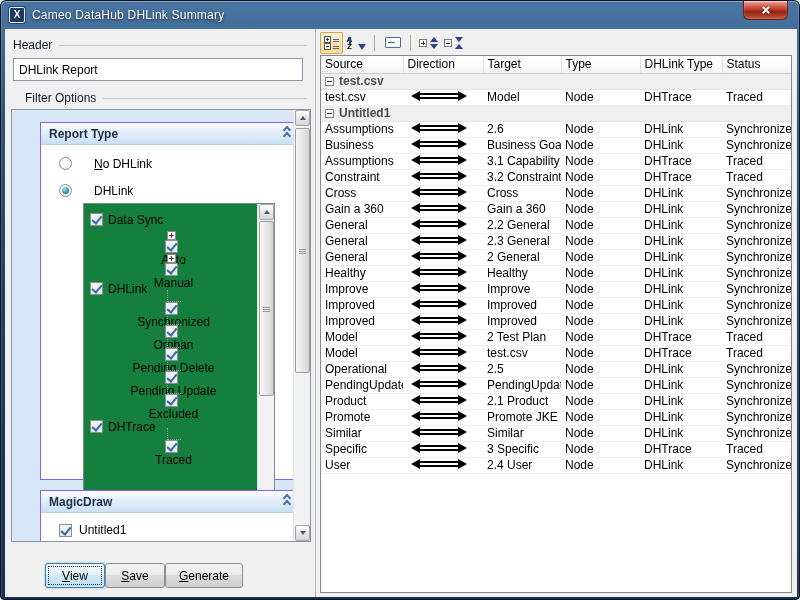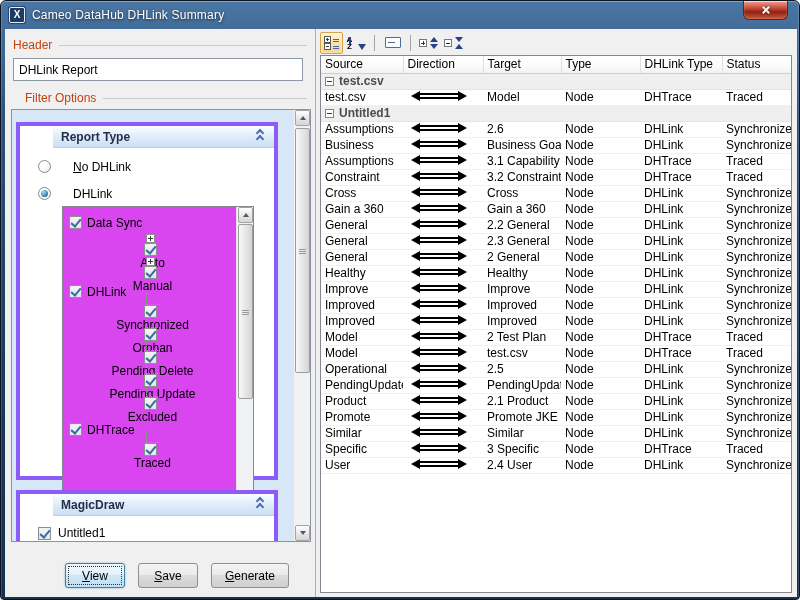--- a/index.html
+++ b/index.html
@@ -12,44 +12,44 @@
   .title-text { color:#fff; margin-left:7px; text-shadow:0 1px 3px rgba(0,0,0,.7); letter-spacing:.2px; }
   .close-btn { position:absolute; top:0; right:11px; width:45px; height:19px; border:1px solid #6e1f14; border-top:none; border-radius:0 0 6px 6px; background:linear-gradient(#f4a093 0%, #d2604e 30%, #a72d1b 55%, #8f2111 60%, #c85a3c 100%); box-shadow:inset 0 1px 0 rgba(255,255,255,.55), inset 0 0 2px rgba(255,255,255,.35); cursor:pointer; }
   .close-btn::before { content:""; position:absolute; left:50%; top:50%; width:9px; height:2px; background:#fff; transform:translate(-50%,-50%) rotate(45deg); box-shadow:0 0 2px rgba(0,0,0,.6); }
   .close-btn::after  { content:""; position:absolute; left:50%; top:50%; width:9px; height:2px; background:#fff; transform:translate(-50%,-50%) rotate(-45deg); box-shadow:0 0 2px rgba(0,0,0,.6); }
 
   
   .client { position:absolute; left:4px; top:28px; width:792px; height:568px; background:#f0f0f0; }
 
   
   .left-panel { position:absolute; left:0; top:0; width:310px; height:100%; }
-  .group-label { position:absolute; left:8px; right:8px; display:flex; align-items:center; gap:7px; color:#c2410c; }
+  .group-label { position:absolute; left:8px; right:8px; display:flex; align-items:center; gap:7px; color:#0f172a; }
   .group-label::after { content:""; flex:1; height:1px; background:#c9c9c9; }
   .hdr-label { top:9px; }
   .flt-label { top:62px;margin-left:12px; }
   .text-input { position:absolute; left:8px; top:29px; width:290px; height:23px; border:1px solid #8e98a3; background:#fff; padding:0 5px; font:12px "Liberation Sans", sans-serif; }
 
   .filter-panel { position:absolute; left:6px; top:80px; width:300px; height:433px; border:1px solid #8a939e; background:#d7e7f8; overflow:hidden; }
 
   
-  .card { position:absolute; left:4px; width:262px; background:#fff; border:4px solid #8b5cf6;padding-left:33px; }
+  .card { position:absolute; left:28px; width:262px; background:#fff; border:1px solid #8b5cf6; }
   .card-report { top:12px; height:358px; }
   .card-magicdraw { top:380px; height:70px; }
   .card-header { height:22px; background:linear-gradient(#fafdff, #e3eefa 45%, #cadff4); border-bottom:1px solid #bcd0e4; display:flex; align-items:center; padding:0 8px; font-weight:bold; color:#20304a; }
   .chevron-up2 { margin-left:auto; width:12px; cursor:pointer; }
   .chevron-up2 i { display:block; width:6px; height:6px; border-left:2px solid #4d6fae; border-top:2px solid #4d6fae; transform:rotate(45deg); margin:-1px auto 1px auto; }
 
   
   .radio-row { position:absolute; left:18px; display:flex; align-items:flex-start; gap:22px; height:16px; cursor:default; }
   .radio { width:13px; height:13px; border:1px solid #8a8a8a; border-radius:50%; background:radial-gradient(circle at 35% 30%, #fff 30%, #e8e8e8); position:relative; }
   .radio.selected::after { content:""; position:absolute; left:2px; top:2px; width:7px; height:7px; border-radius:50%; background:radial-gradient(circle at 35% 30%, #8fd3ea 10%, #2f6f9e 75%); }
   u { text-decoration:underline; }
 
   
-  .tree-box { position:absolute; left:42px; top:80px; width:192px; height:324px; border:1px solid #828790; background:#d946ef; overflow:hidden; }
+  .tree-box { position:absolute; left:42px; top:80px; width:192px; height:324px; border:1px solid #828790; background:#15803d; overflow:hidden; }
   .tree-content { position:absolute; left:0; top:0; right:17px; bottom:0; padding-top:4px; }
   .tree-item { height:23px; display:flex; align-items:center; padding-left:6px; }
   .tree-item.lv1 { padding-left:6px;flex-direction:column; }
   .expander { width:9px; height:9px; border:1px solid #8c8c8c; background:#fff; position:relative; margin-right:5px; flex:0 0 auto; }
   .expander::before { content:""; position:absolute; left:1px; top:3px; width:5px; height:1px; background:#3a3a3a; }
   .expander::after  { content:""; position:absolute; left:3px; top:1px; width:1px; height:5px; background:#3a3a3a; }
   .connector { width:14px; height:12px; border-left:1px dotted #9a9a9a; border-bottom:1px dotted #9a9a9a; margin:-10px 4px 0 4px; flex:0 0 auto; }
   .checkbox { width:13px; height:13px; border:1px solid #8e8f8f; background:linear-gradient(#f4f4f4,#e3e9ef); position:relative; margin-right:5px; flex:0 0 auto; box-shadow:inset 0 0 1px #c7d3de; }
   .checkbox.checked::after { content:""; position:absolute; left:3px; top:0px; width:4px; height:8px; border-right:2px solid #3b6aa5; border-bottom:2px solid #3b6aa5; transform:rotate(40deg); }
   .tree-label { white-space:nowrap; }
@@ -61,21 +61,21 @@
   .sb-btn::after { content:""; position:absolute; left:50%; top:50%; transform:translate(-50%,-50%); width:0; height:0; border-left:3.5px solid transparent; border-right:3.5px solid transparent; }
   .sb-btn.up::after { border-bottom:4px solid #4d5a66; }
   .sb-btn.down::after { border-top:4px solid #4d5a66; }
   .sb-thumb { position:absolute; left:1px; width:15px; background:linear-gradient(to right,#f8f8f8,#e0e0e0 70%,#d3d3d3); border:1px solid #9d9d9d; border-radius:2px; }
   .sb-thumb::after { content:""; position:absolute; left:3px; right:3px; top:50%; height:1px; background:#9a9a9a; box-shadow:0 -2px 0 #9a9a9a, 0 2px 0 #9a9a9a; }
 
   
   .md-row { position:absolute; left:18px; top:32px; display:flex; align-items:center; }
 
   
-  .footer { position:absolute; left:60px; top:534px; display:flex; gap:13px; }
+  .footer { position:absolute; left:40px; top:534px; display:flex; }
   .btn { height:25px; padding:0 13px; min-width:60px; font:12px "Liberation Sans", sans-serif; color:#000; background:linear-gradient(#f4f4f4, #ebebeb 45%, #dddddd 50%, #cfcfcf); border:1px solid #8e8f8f; border-radius:3px; cursor:pointer; }
   .btn.focused { border-color:#3c7fb1; background:linear-gradient(#f1f8fd, #e4f2fb 45%, #cfe8f8 50%, #bfe0f4); outline:1px dotted #333; outline-offset:-4px; box-shadow:0 0 2px #7ab0d4; }
 
   
   .right-panel { position:absolute; left:310px; top:0; right:0; bottom:0; border-left:1px solid #b0b0b0; }
   .toolbar { position:absolute; left:2px; top:1px; right:2px; height:25px; display:flex; align-items:center; gap:2px; padding-left:2px; }
   .tbtn { width:23px; height:22px; display:flex; align-items:center; justify-content:center; border:1px solid transparent; border-radius:2px; cursor:pointer; }
   .tbtn.selected { background:linear-gradient(#fdf4dd,#fbe3a9 50%,#f9d78c); border-color:#d8a148; box-shadow:inset 0 0 2px #fff; }
   .tsep { width:1px; height:16px; background:#a5a5a5; margin:0 4px; }
 

